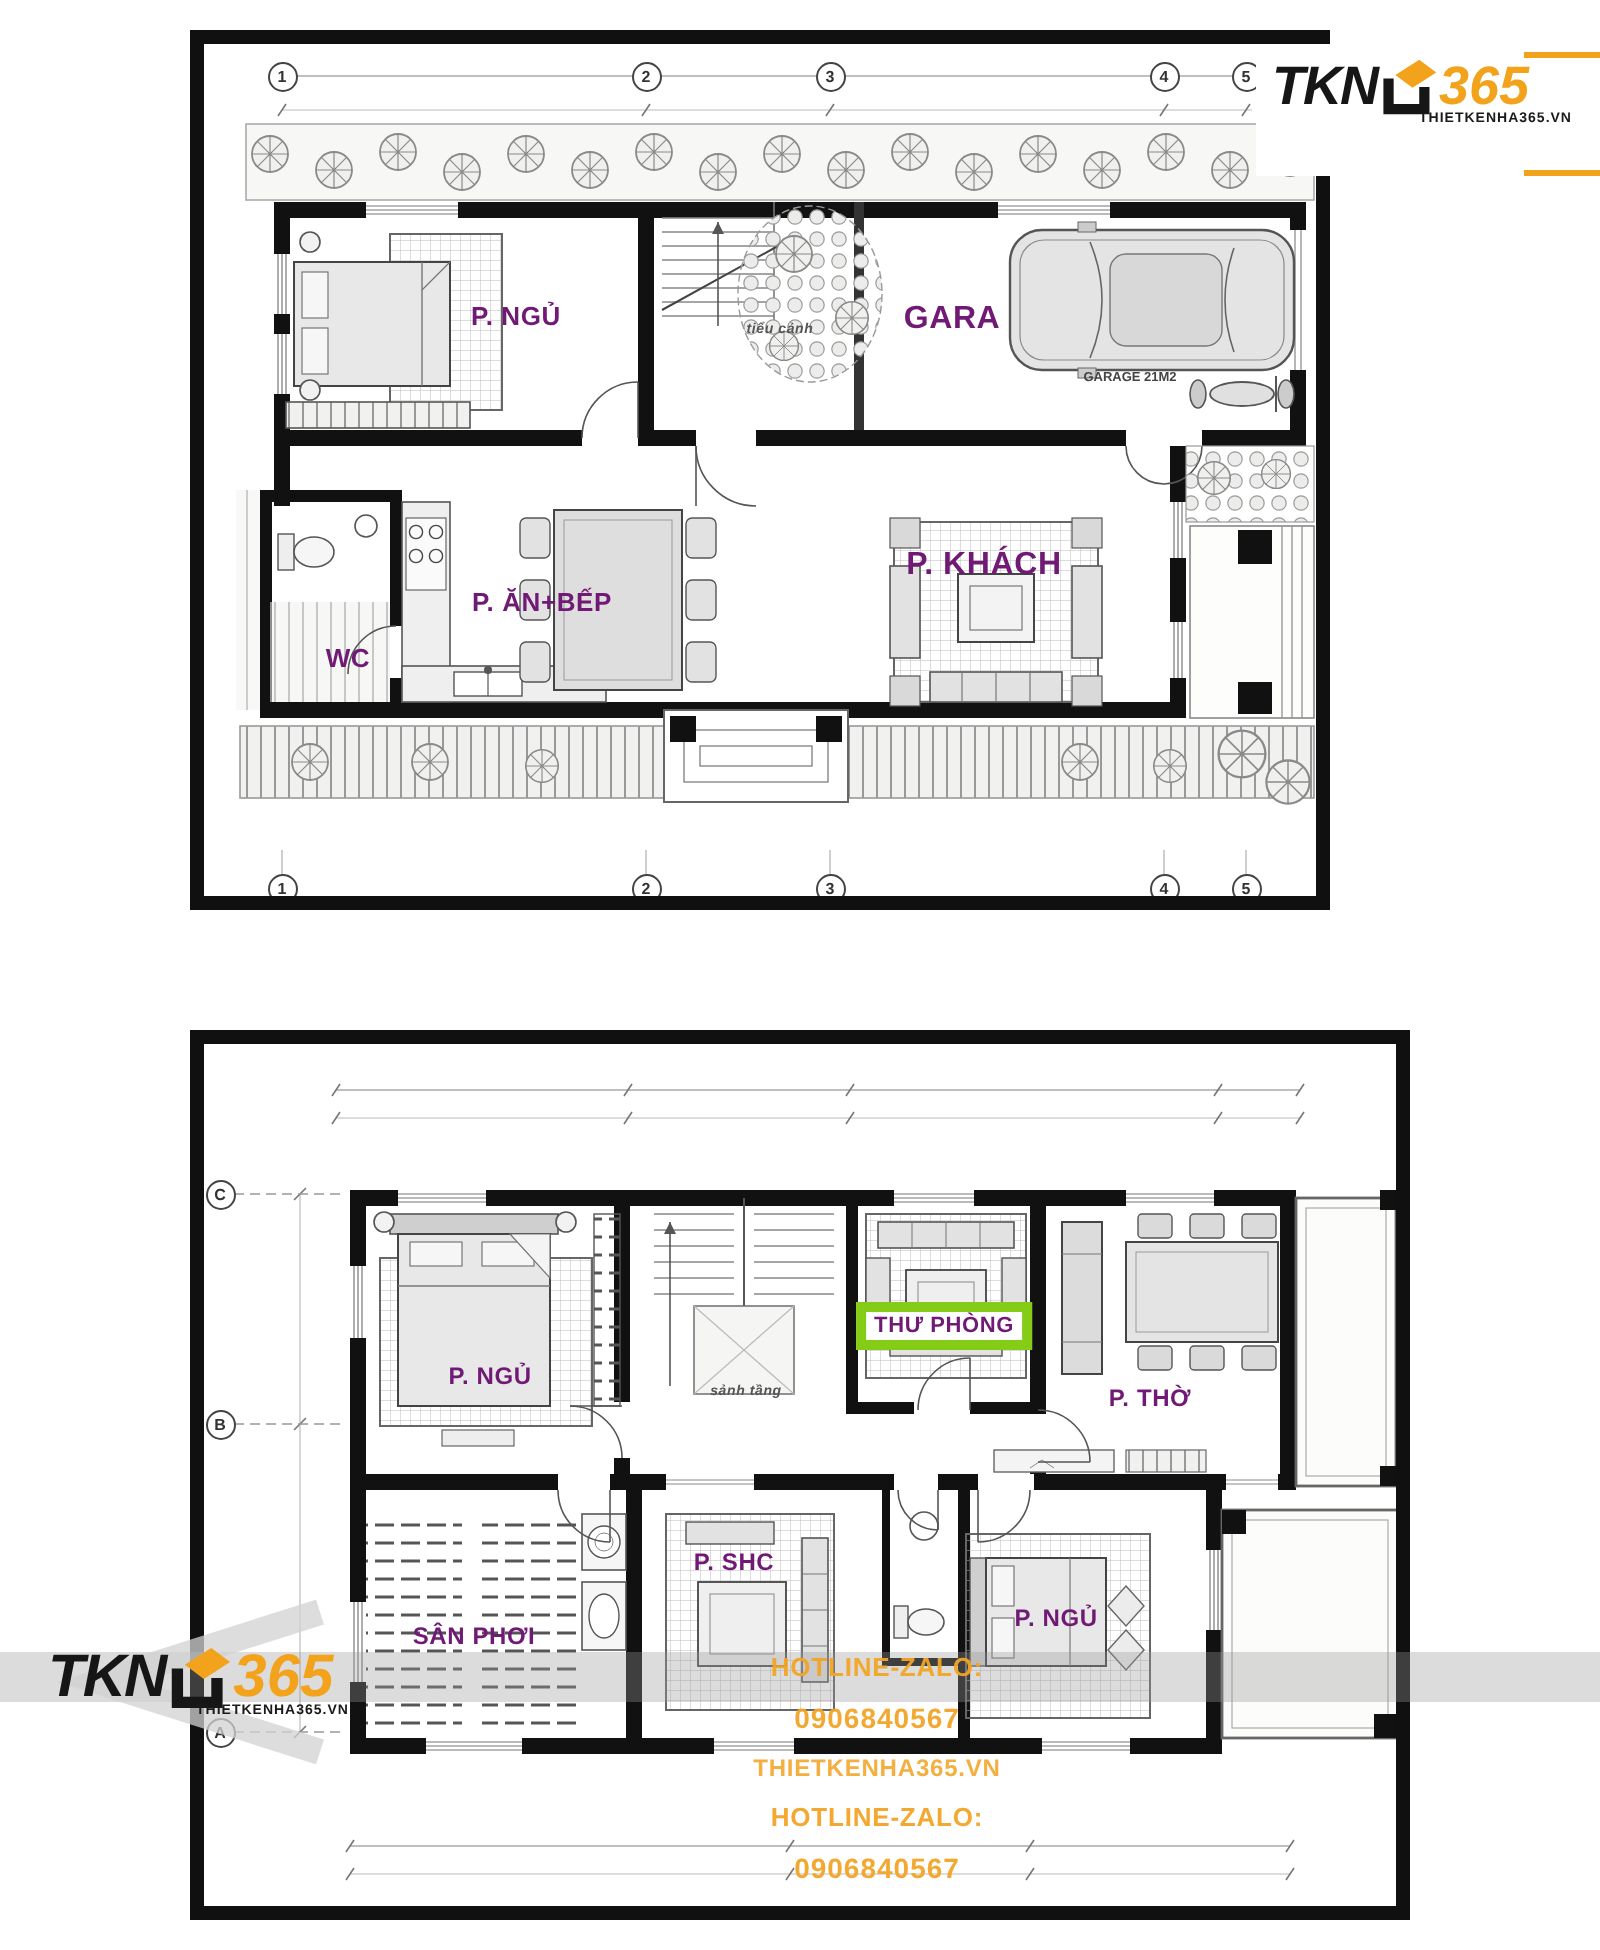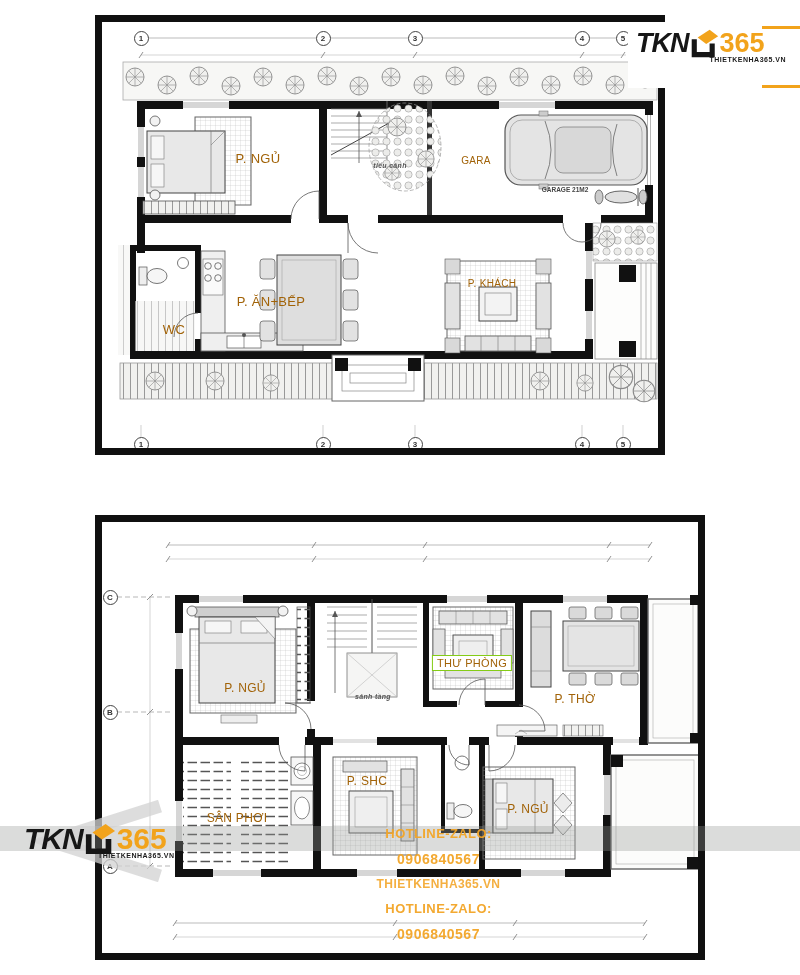--- a/index.html
+++ b/index.html
@@ -3,42 +3,42 @@
 <meta charset="utf-8">
 <style>
   html,body{margin:0;padding:0;background:#fff;}
   #screen{position:relative;width:800px;height:975px;background:#fff;overflow:hidden;
           font-family:"Liberation Sans",sans-serif;}
   .panel{position:absolute;background:#fff;}
   #panel1{left:95px;top:15px;width:570px;height:440px;}
   #panel2{left:95px;top:515px;width:610px;height:445px;}
   .frame{position:absolute;inset:0;border:7px solid #101010;box-sizing:border-box;z-index:4;pointer-events:none;}
   .panel svg.plan{position:absolute;left:0;top:0;z-index:1;}
-  .rlabel{position:absolute;transform:translate(-50%,-50%);font-weight:normal;color:#a16207;
+  .rlabel{position:absolute;transform:translate(-50%,-50%);font-weight:bold;color:#701a75;
           white-space:nowrap;z-index:3;letter-spacing:.3px;}
-  .sz12{font-size:12px}.sz13{font-size:13px}.sz14{font-size:10px}.sz11{font-size:11px}
+  .sz12{font-size:12px}.sz13{font-size:13px}.sz14{font-size:16px}.sz11{font-size:11px}
   .tiny{font-size:6.5px;font-weight:600;color:#444;letter-spacing:0;}
   .tinyi{font-size:7px;font-style:italic;font-weight:600;color:#555;}
-  .boxed{background:#fff;border:1px solid #84cc16;padding:1px 4px;}
+  .boxed{background:#fff;border:5px solid #84cc16;padding:1px 4px;}
   .plan-title{position:absolute;left:0;right:0;text-align:center;font-weight:bold;font-size:17px;
               color:#161616;z-index:3;letter-spacing:.3px;}
   .bubble{position:absolute;width:15px;height:15px;border:1.2px solid #444;border-radius:50%;
           background:#fff;color:#333;font-size:8px;font-weight:bold;display:flex;align-items:center;
           justify-content:center;z-index:3;box-sizing:border-box;}
   
   .wm-band{position:absolute;left:0;top:826px;width:800px;height:25px;background:rgba(150,152,150,.34);
            display:flex;align-items:center;gap:10px;padding-left:77px;box-sizing:border-box;z-index:9;flex-direction:column;}
   .wm-small{font-size:13px;font-weight:800;color:rgba(242,164,38,.95);letter-spacing:.4px;}
   .wm-big{font-size:14px;font-weight:800;color:rgba(242,164,38,.95);letter-spacing:.5px;}
   .wm-mid{font-size:12px;font-weight:800;color:rgba(242,164,38,.88);letter-spacing:.4px;}
   
   .logo{position:absolute;z-index:11;}
   .logo-row{display:flex;align-items:center;}
   .logo-tkn{font-weight:900;color:#161616;letter-spacing:-1px;font-style:italic;}
-  .logo-365{font-weight:900;color:#F2A31B;}
+  .logo-365{font-weight:900;color:#F2A31B;font-style:italic;}
   .logo-site{font-weight:bold;color:#1a1a1a;letter-spacing:.5px;text-align:right;}
   #logo-tr{right:0;top:22px;width:172px;height:66px;background:#fff;padding:6px 4px 2px 8px;box-sizing:border-box;}
   #logo-tr .logo-tkn,#logo-tr .logo-365{font-size:27px;}
   #logo-tr .logo-house{width:29px;height:31px;margin:0 1px;}
   #logo-tr .logo-site{font-size:7px;margin-top:-3px;padding-right:10px;}
   .acc-bar{position:absolute;right:0;width:38px;height:3px;background:#F2A31B;}
   #logo-bl{left:10px;top:800px;width:190px;height:82px;}
   #logo-bl .logo-row{position:relative;z-index:2;margin-top:22px;margin-left:14px;}
   #logo-bl .logo-tkn,#logo-bl .logo-365{font-size:30px;}
   #logo-bl .logo-house{width:32px;height:34px;margin:0 1px;}

